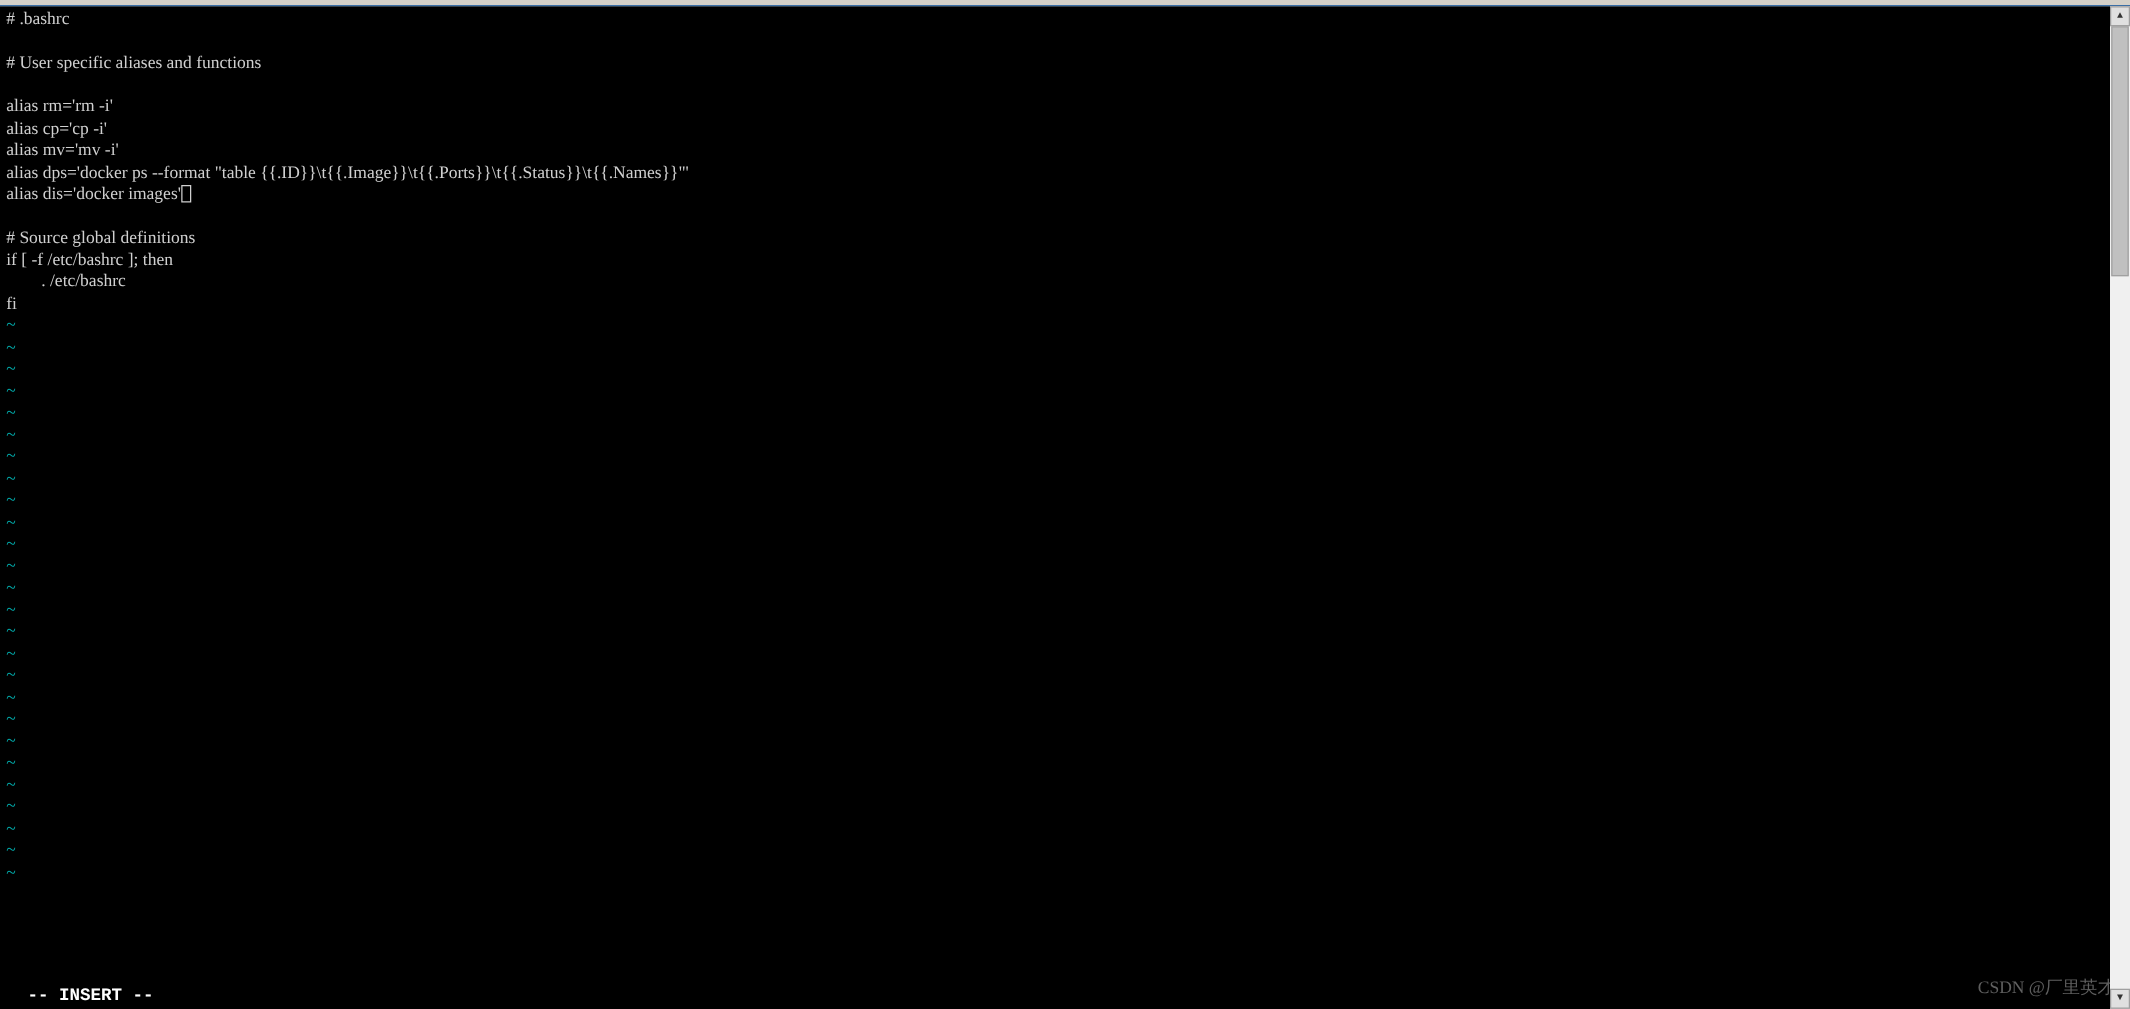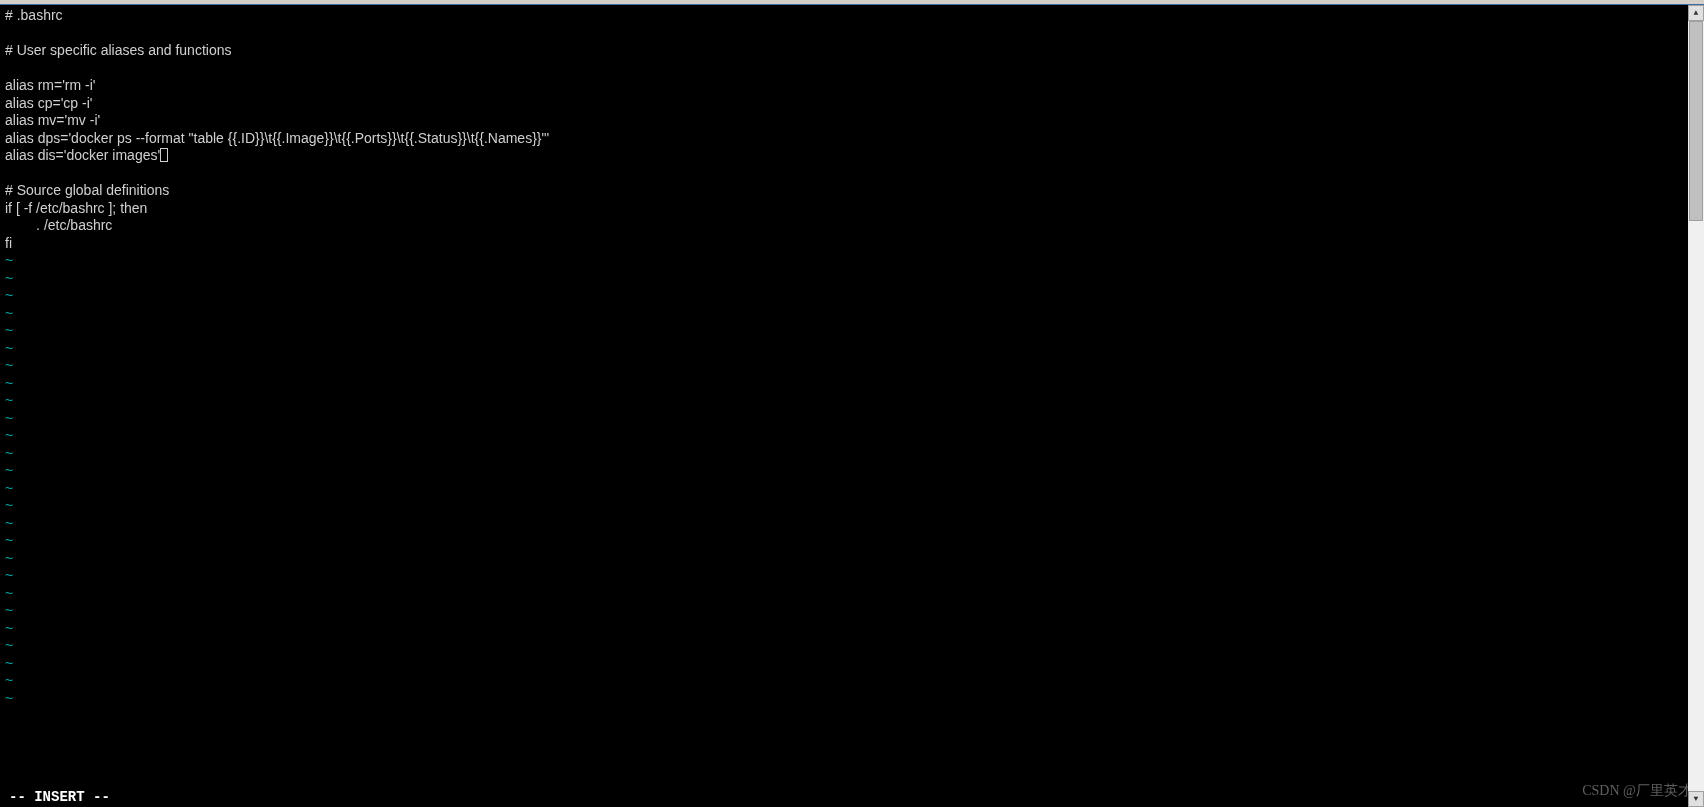--- a/index.html
+++ b/index.html
@@ -20,42 +20,42 @@
     }
     .title-bar {
       height: 5px;
       background: #d4d0c8;
       border-bottom: 1px solid #3a6ea5;
       width: 100%;
     }
     .editor-area {
       padding: 2px 5px;
       white-space: pre;
-      font-family: Liberation Sans, sans-serif;
+      font-family: Liberation Serif, serif;
     }
     .editor-line {
       display: block;
       height: 17.5px;
       white-space: pre;
     }
     .tilde {
       color: #00aaaa;
     }
     .cursor-box {
       display: inline-block;
       width: 8px;
       height: 14px;
       border: 1px solid #d0d0d0;
       vertical-align: text-bottom;
       margin-bottom: 1px;
     }
     .status-line {
       position: absolute;
       bottom: 0;
-      left: 9px;
+      left: 22px;
       font-weight: bold;
       color: #ffffff;
       height: 18px;
     }
     .watermark {
       position: absolute;
       bottom: 8px;
       right: 12px;
       color: #888888;
       font-family: Liberation Serif, serif;

